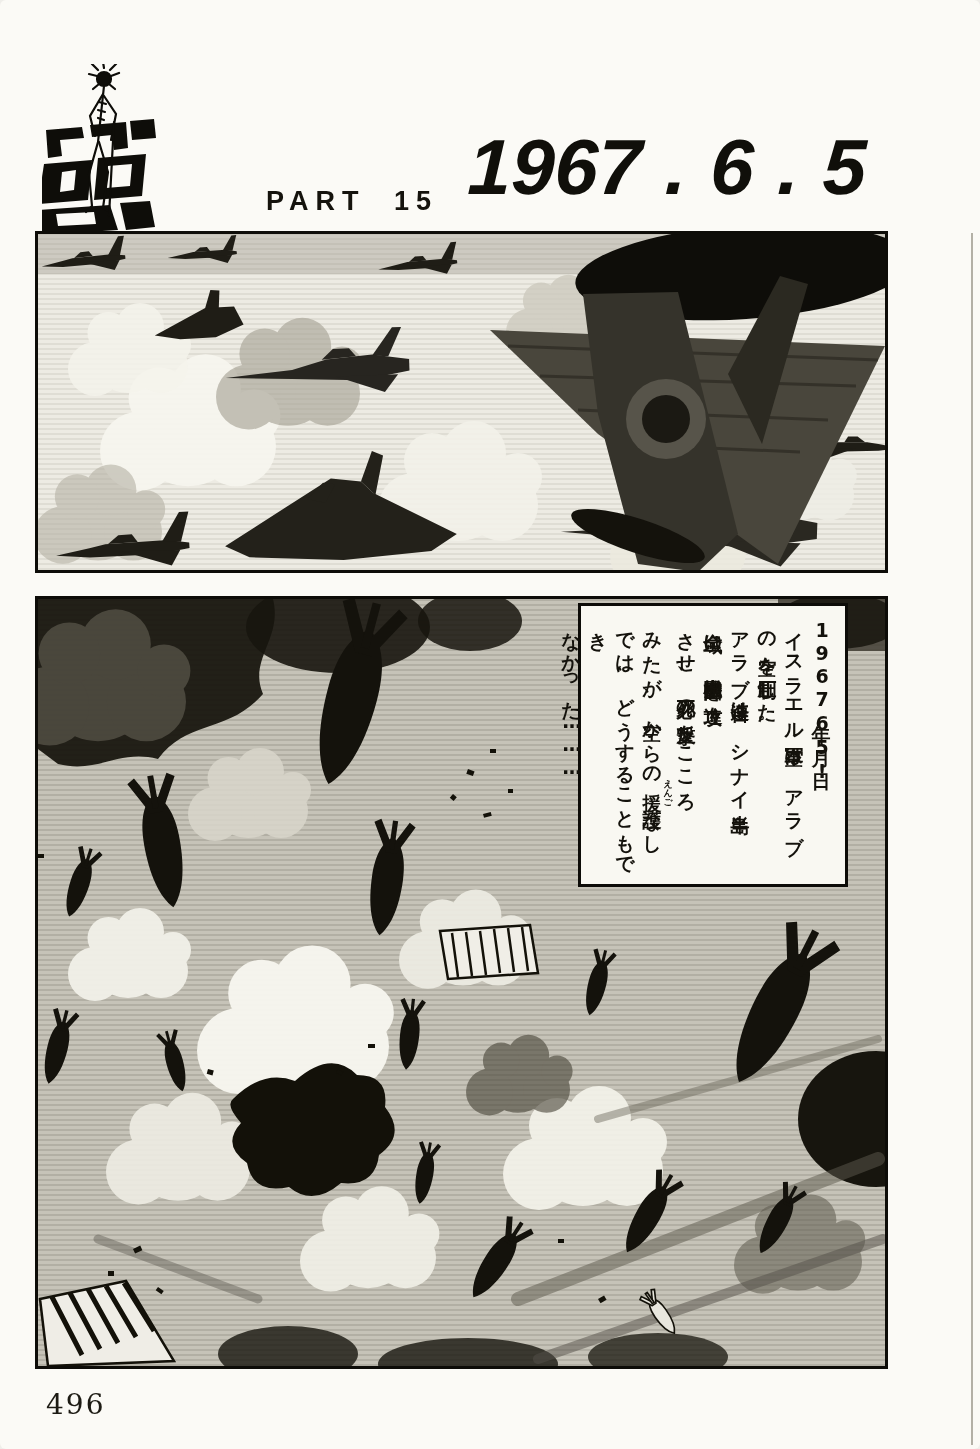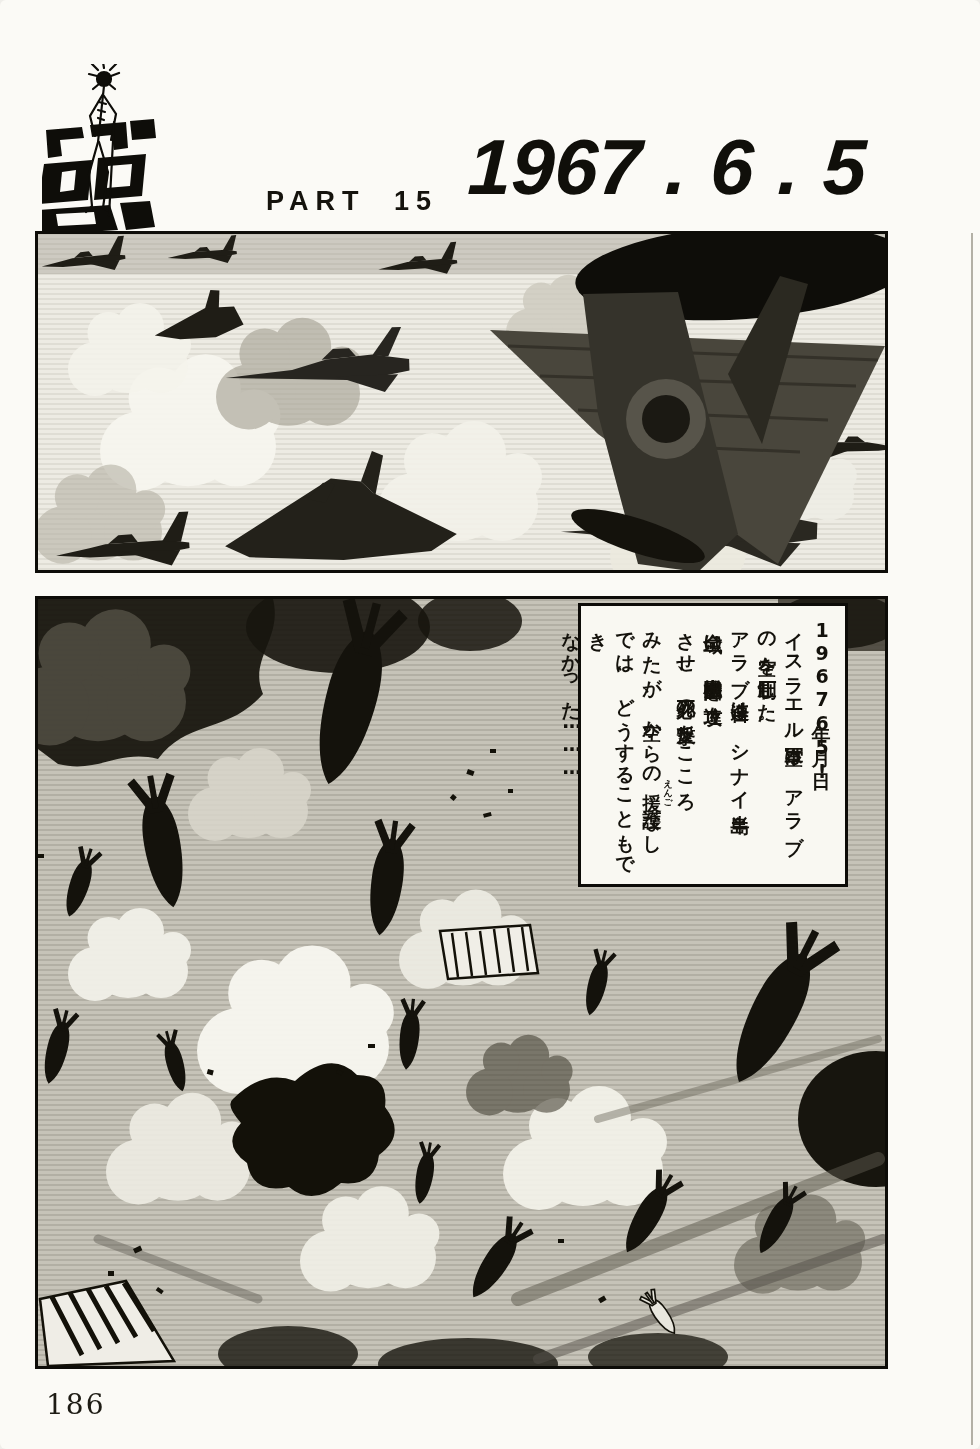--- a/index.html
+++ b/index.html
@@ -258,14 +258,14 @@
         <div class="cap-col">全域に、大機甲師団を進攻</div>
         <div class="cap-col">させ、必死の反撃をこころ</div>
         <div class="cap-col"><span>みたが、空からの</span><ruby><span>援護</span><rt>えんご</rt></ruby><span>なし</span></div>
         <div class="cap-col">では、どうすることもでき</div>
         <div class="cap-col">なかった………</div>
       </div>
     </div>
   </section>
 
   <div class="edge-line"></div>
-  <div class="page-number">186</div>
+  <div class="page-number">496</div>
 </div>
 
 </body></html>

